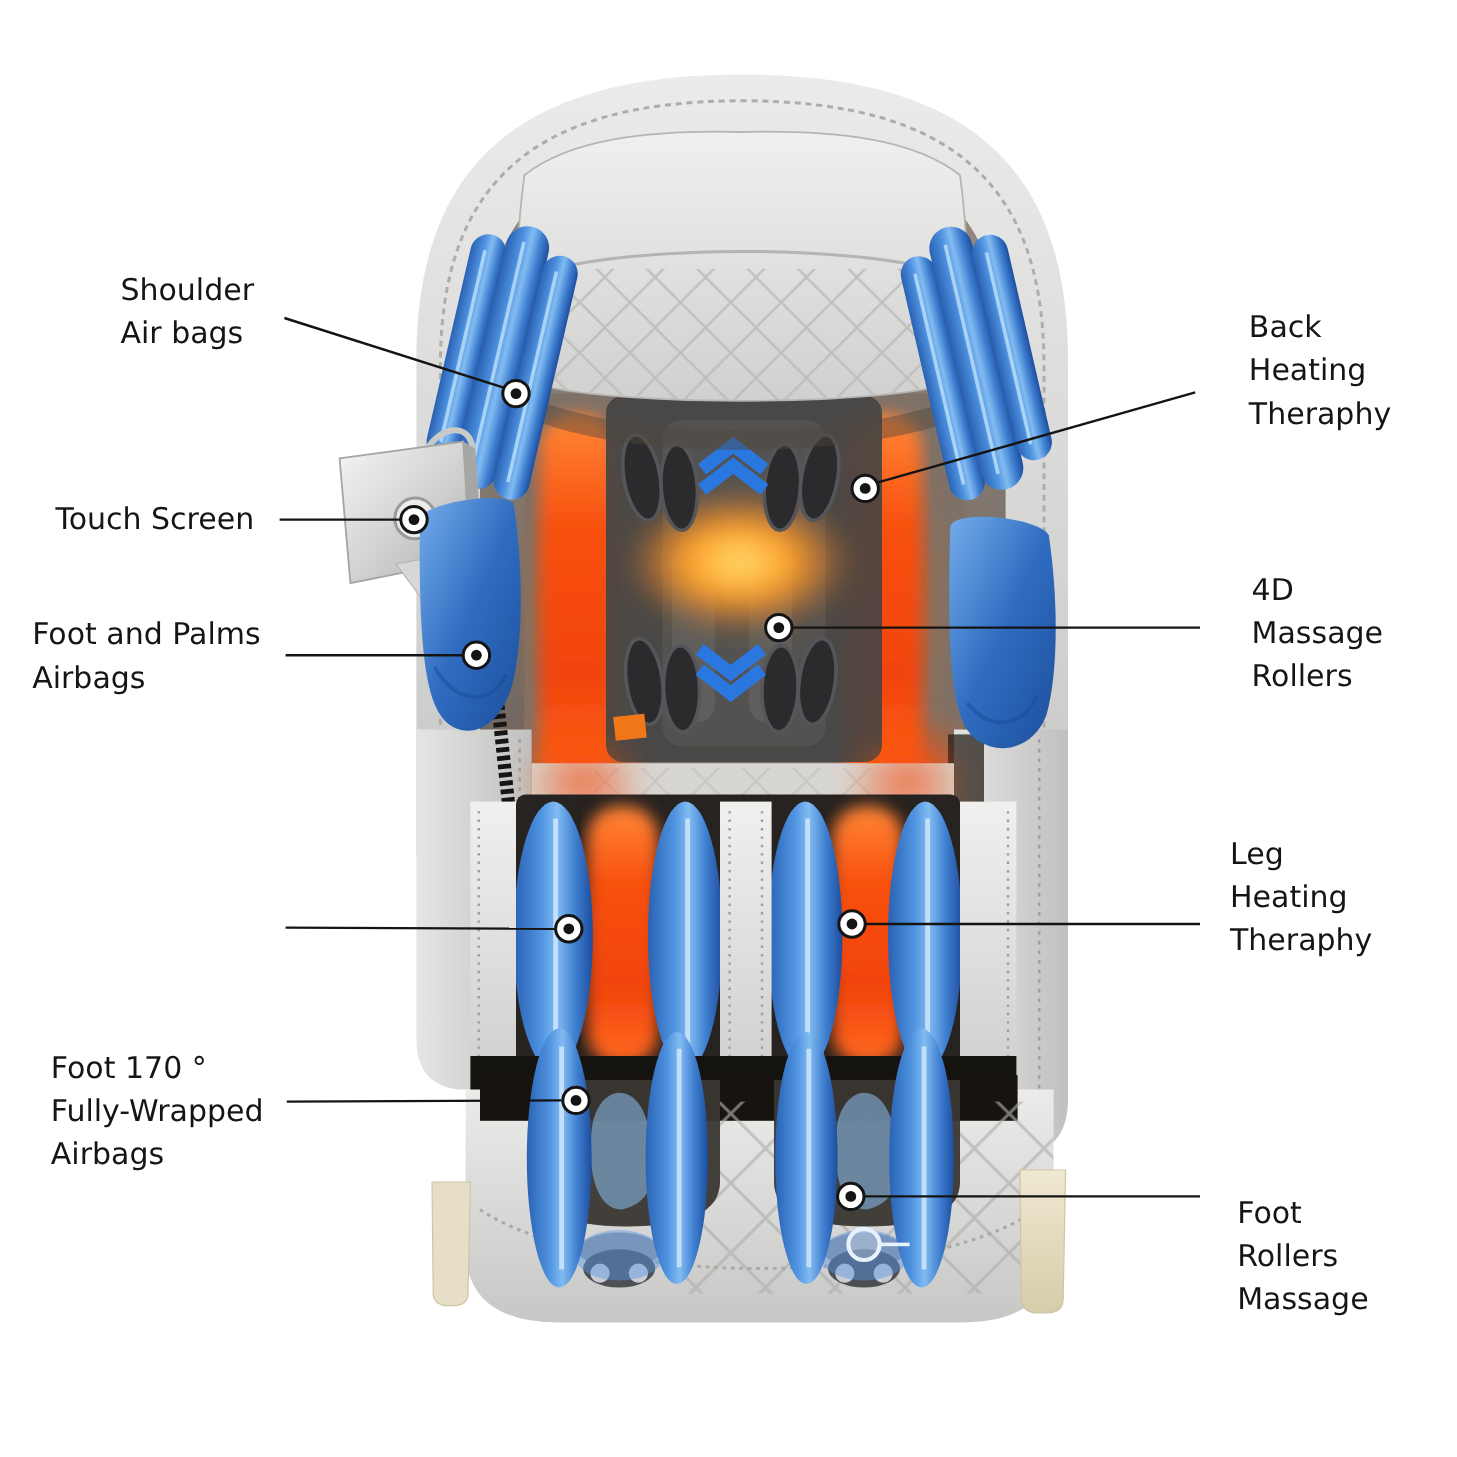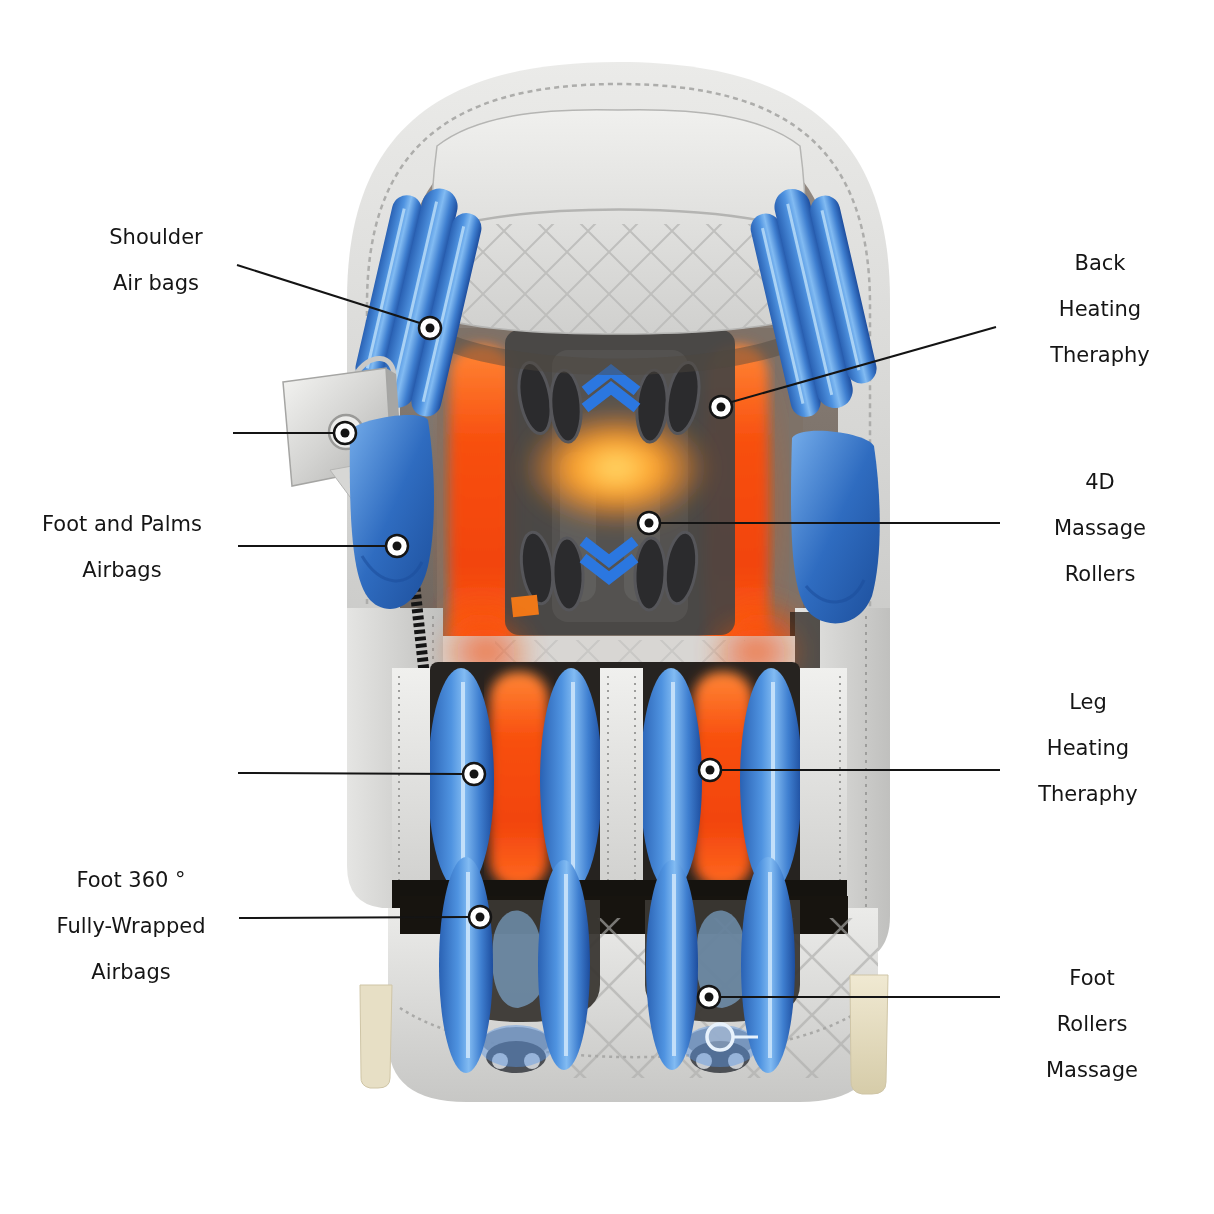--- a/index.html
+++ b/index.html
@@ -3,22 +3,22 @@
 <meta charset="utf-8">
 <style>
   html,body{margin:0;padding:0;background:#ffffff;}
   .stage{
     position:relative;width:1214px;height:1214px;background:#ffffff;overflow:hidden;
     font-family:"DejaVu Sans", sans-serif;
   }
   .stage svg{position:absolute;left:0;top:0;}
   .callout{
     position:absolute;transform:translate(-50%,-50%);
-    white-space:pre-line;text-align:center;
-    font-size:21px;line-height:46px;color:#151515;
+    white-space:pre-line;
+    font-size:25px;line-height:36px;color:#151515;
   }
 </style>
 </head>
 <body>
 
 <div class="stage">
 
 <svg width="1214" height="1214" viewBox="0 0 1214 1214">
   <defs>
     <linearGradient id="shellG" x1="0" y1="0" x2="0" y2="1">
@@ -336,27 +336,28 @@
         </g>
     <g>
           <circle cx="709" cy="997" r="11" fill="#fff" stroke="#141414" stroke-width="2.5"></circle>
           <circle cx="709" cy="997" r="4.5" fill="#141414"></circle>
         </g>
   </g>
 </svg>
 
 <div class="callout" style="left:156px;top:260px">Shoulder
 Air bags</div>
+<div class="callout" style="left:129px;top:433px">Touch Screen</div>
 <div class="callout" style="left:122px;top:547px">Foot and Palms
 Airbags</div>
-<div class="callout" style="left:131px;top:926px">Foot 360 °
+<div class="callout" style="left:131px;top:926px">Foot 170 °
 Fully-Wrapped
 Airbags</div>
 <div class="callout" style="left:1100px;top:309px">Back Heating
 Theraphy</div>
 <div class="callout" style="left:1100px;top:528px">4D Massage
 Rollers</div>
 <div class="callout" style="left:1088px;top:748px">Leg Heating
 Theraphy</div>
-<div class="callout" style="left:1092px;top:1024px">Foot Rollers
+<div class="callout" style="left:1092px;top:1047px">Foot Rollers
 Massage</div>
 
 </div>
 
 </body></html>

